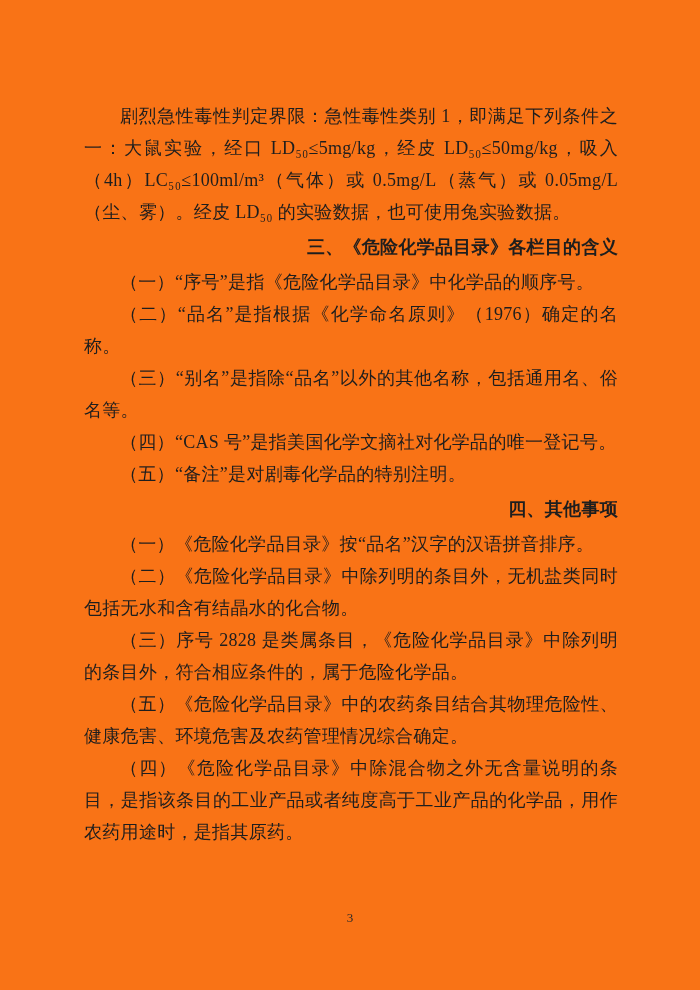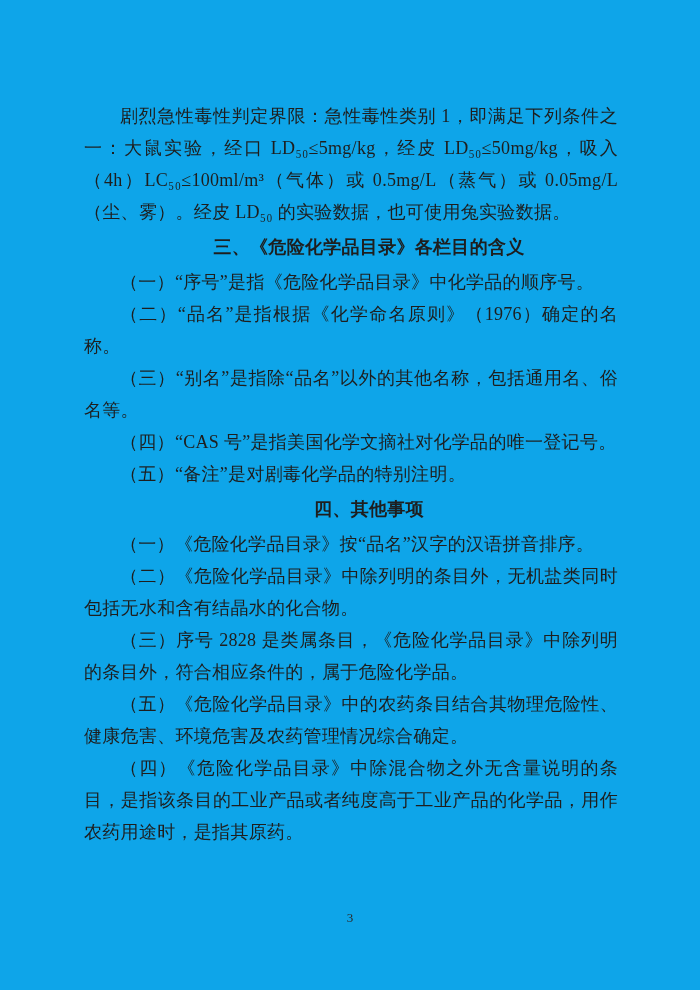--- a/index.html
+++ b/index.html
@@ -4,21 +4,21 @@
 <style>
   html, body {
     margin: 0;
     padding: 0;
     background: #ffffff;
   }
   .page {
     position: relative;
     width: 700px;
     height: 990px;
-    background: #0ea5e9;
+    background: #f97316;
     color: #1e1e1e;
     overflow: hidden;
   }
   .content {
     position: absolute;
     left: 84px;
     top: 100px;
     width: 534px;
     font-family: "Liberation Serif", "DejaVu Serif", serif;
     font-size: 18px;
@@ -26,21 +26,21 @@
     text-align: justify;
     letter-spacing: 0.3px;
   }
   .content p {
     margin: 0;
     text-indent: 2em;
   }
   .content p.heading {
     font-family: "Liberation Sans", "DejaVu Sans", sans-serif;
     font-weight: 700;
-    text-align: center;
+    text-align: right;
     margin: 3px 0;
   }
   .page-number {
     position: absolute;
     top: 910px;
     left: 0;
     width: 100%;
     text-align: center;
     font-family: "Liberation Serif", "DejaVu Serif", serif;
     font-size: 13px;

